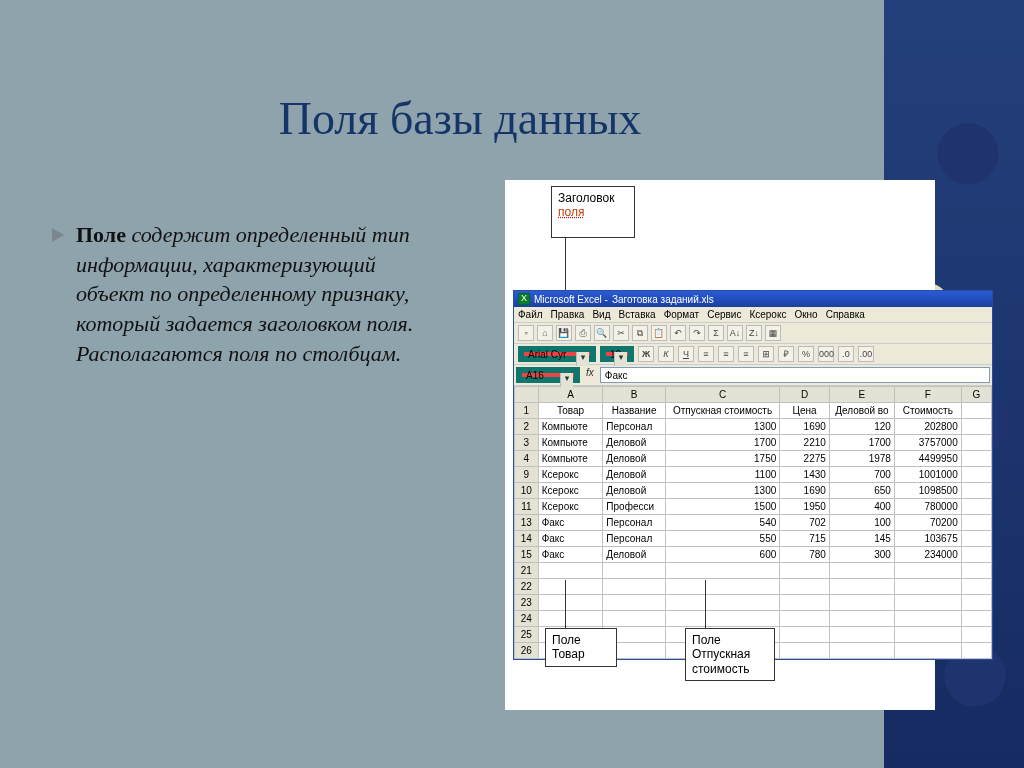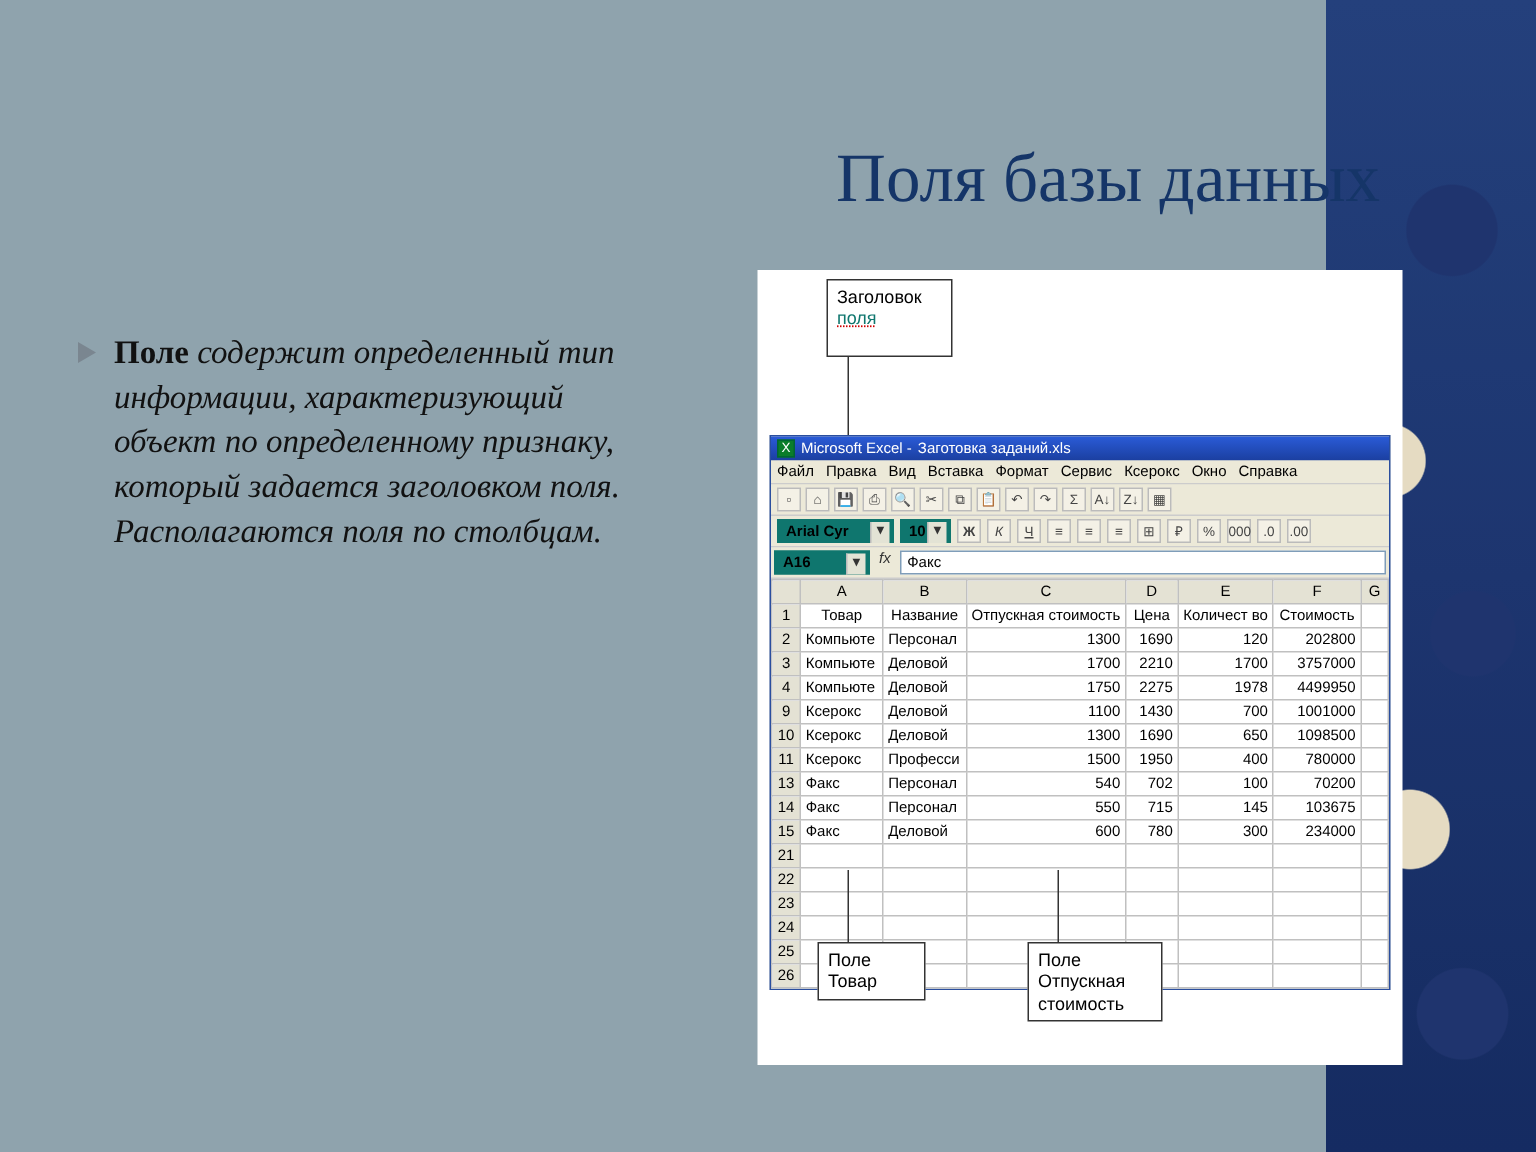--- a/index.html
+++ b/index.html
@@ -15,21 +15,21 @@
       radial-gradient(circle at 60% 20%, #1a2f6b 0 30px, transparent 31px),
       radial-gradient(circle at 30% 40%, #eadfc4 0 24px, transparent 25px),
       radial-gradient(circle at 70% 55%, #1a2f6b 0 28px, transparent 29px),
       radial-gradient(circle at 40% 72%, #eadfc4 0 26px, transparent 27px),
       radial-gradient(circle at 65% 88%, #1a2f6b 0 30px, transparent 31px),
       linear-gradient(#1f3b7a, #0f255e);
     opacity: .95;
   }
   .title {
     position: absolute; top: 92px; left: 0; width: 920px;
-    text-align: right; color: #153568; font-size: 46px;
+    text-align: center; color: #153568; font-size: 46px;
   }
   .body-text {
     position: absolute; top: 220px; left: 76px; width: 340px;
     color: #111; font-size: 22px; font-style: italic; line-height: 1.35;
   }
   .body-text .lead { font-weight: bold; font-style: normal; }
   .bullet {
     position: absolute; left: 52px; top: 228px;
     width: 0; height: 0;
     border-left: 12px solid #7a8690;
@@ -39,25 +39,25 @@
   
   .panel {
     position: absolute; top: 180px; left: 480px;
     width: 430px; height: 530px; background: #fff; margin-left: 25px;
   }
   .callout {
     position: absolute; border: 1px solid #333; background: #fff;
     font-family: Arial, sans-serif; font-size: 12px;
     padding: 4px 6px; line-height: 1.2;
   }
-  .callout .red { color: #0f766e; text-decoration: underline dotted #c00; }
+  .callout .red { color: #c2410c; text-decoration: underline dotted #c00; }
   .callout-line { position: absolute; background: #333; }
   
   .excel {
-    position: absolute; top: 110px; left: 8px; width: 414px;
+    position: absolute; top: 110px; left: 8px; width: 480px;
     border: 1px solid #2a4e9e; font-family: Tahoma, Arial, sans-serif;
     font-size: 10px; background: #ece9d8;
   }
   .ex-title {
     background: linear-gradient(#2a5bd7,#1b3fa0); color: #fff;
     padding: 2px 4px; display: flex; gap: 4px; align-items: center;
   }
   .ex-title .xicon { width: 12px; height: 12px; background: #0a7d2a;
     display: inline-block; border: 1px solid #063; position: relative; }
   .ex-title .xicon::after { content: "X"; color:#fff; font-size:9px;
@@ -65,23 +65,23 @@
   .ex-menu { background:#ece9d8; padding:2px 4px; display:flex; gap:8px;
     border-bottom:1px solid #ccc;text-align:right; }
   .ex-menu span { cursor:default; }
   .ex-toolbar { background:#ece9d8; padding:2px 4px; display:flex; gap:3px;
     border-bottom:1px solid #ccc; flex-wrap:wrap; align-items:center; }
   .tbtn { width:16px; height:16px; background:#f4f1e6;
     border:1px solid #bbb; font-size:9px; text-align:center; line-height:14px;
     color:#444; }
   .ex-font { background:#ece9d8; padding:2px 4px; display:flex; gap:4px;
     border-bottom:1px solid #ccc; align-items:center; }
-  .combo { background:#0f766e; border:2px solid #0f766e; height:16px;
+  .combo { background:#ef4444; border:6px solid #0f766e; height:16px;
     display:flex; align-items:center; padding:0 14px 0 4px; position:relative;
-    font-size:10px;font-weight:bold; }
+    font-size:10px; }
   .combo::after { content:"▾"; position:absolute; right:1px; top:0;
     width:12px; height:14px; text-align:center; color:#333;
     background:#e3e3d5; border-left:1px solid #bbb; font-size:9px; }
   .ex-namefx { display:flex; gap:2px; padding:2px; background:#ece9d8;
     border-bottom:1px solid #ccc; align-items:flex-start; }
   .namebox { width:64px; }
   .fxlbl { font-weight:normal; font-style:italic; color:#333; padding:0 4px; }
   .fxbar { flex:1; background:#fff; border:1px solid #7f9db9; height:16px;
     padding:0 4px; line-height:16px; }
   table.grid { width:100%; border-collapse:collapse; background:#fff; }
@@ -190,21 +190,21 @@
         <th class="ch">E</th>
         <th class="ch">F</th>
         <th class="ch">G</th>
       </tr>
       <tr class="hdr">
         <th class="rh">1</th>
         <td>Товар</td>
         <td>Название</td>
         <td>Отпускная стоимость</td>
         <td>Цена</td>
-        <td>Количест во</td>
+        <td>Деловой во</td>
         <td>Стоимость</td>
         <td></td>
       </tr>
       </tbody>
         <tbody id="data-rows">
           <tr>
             <th class="rh">2</th>
             <td>Компьюте</td>
             <td>Персонал</td>
             <td class="num">1300</td>

